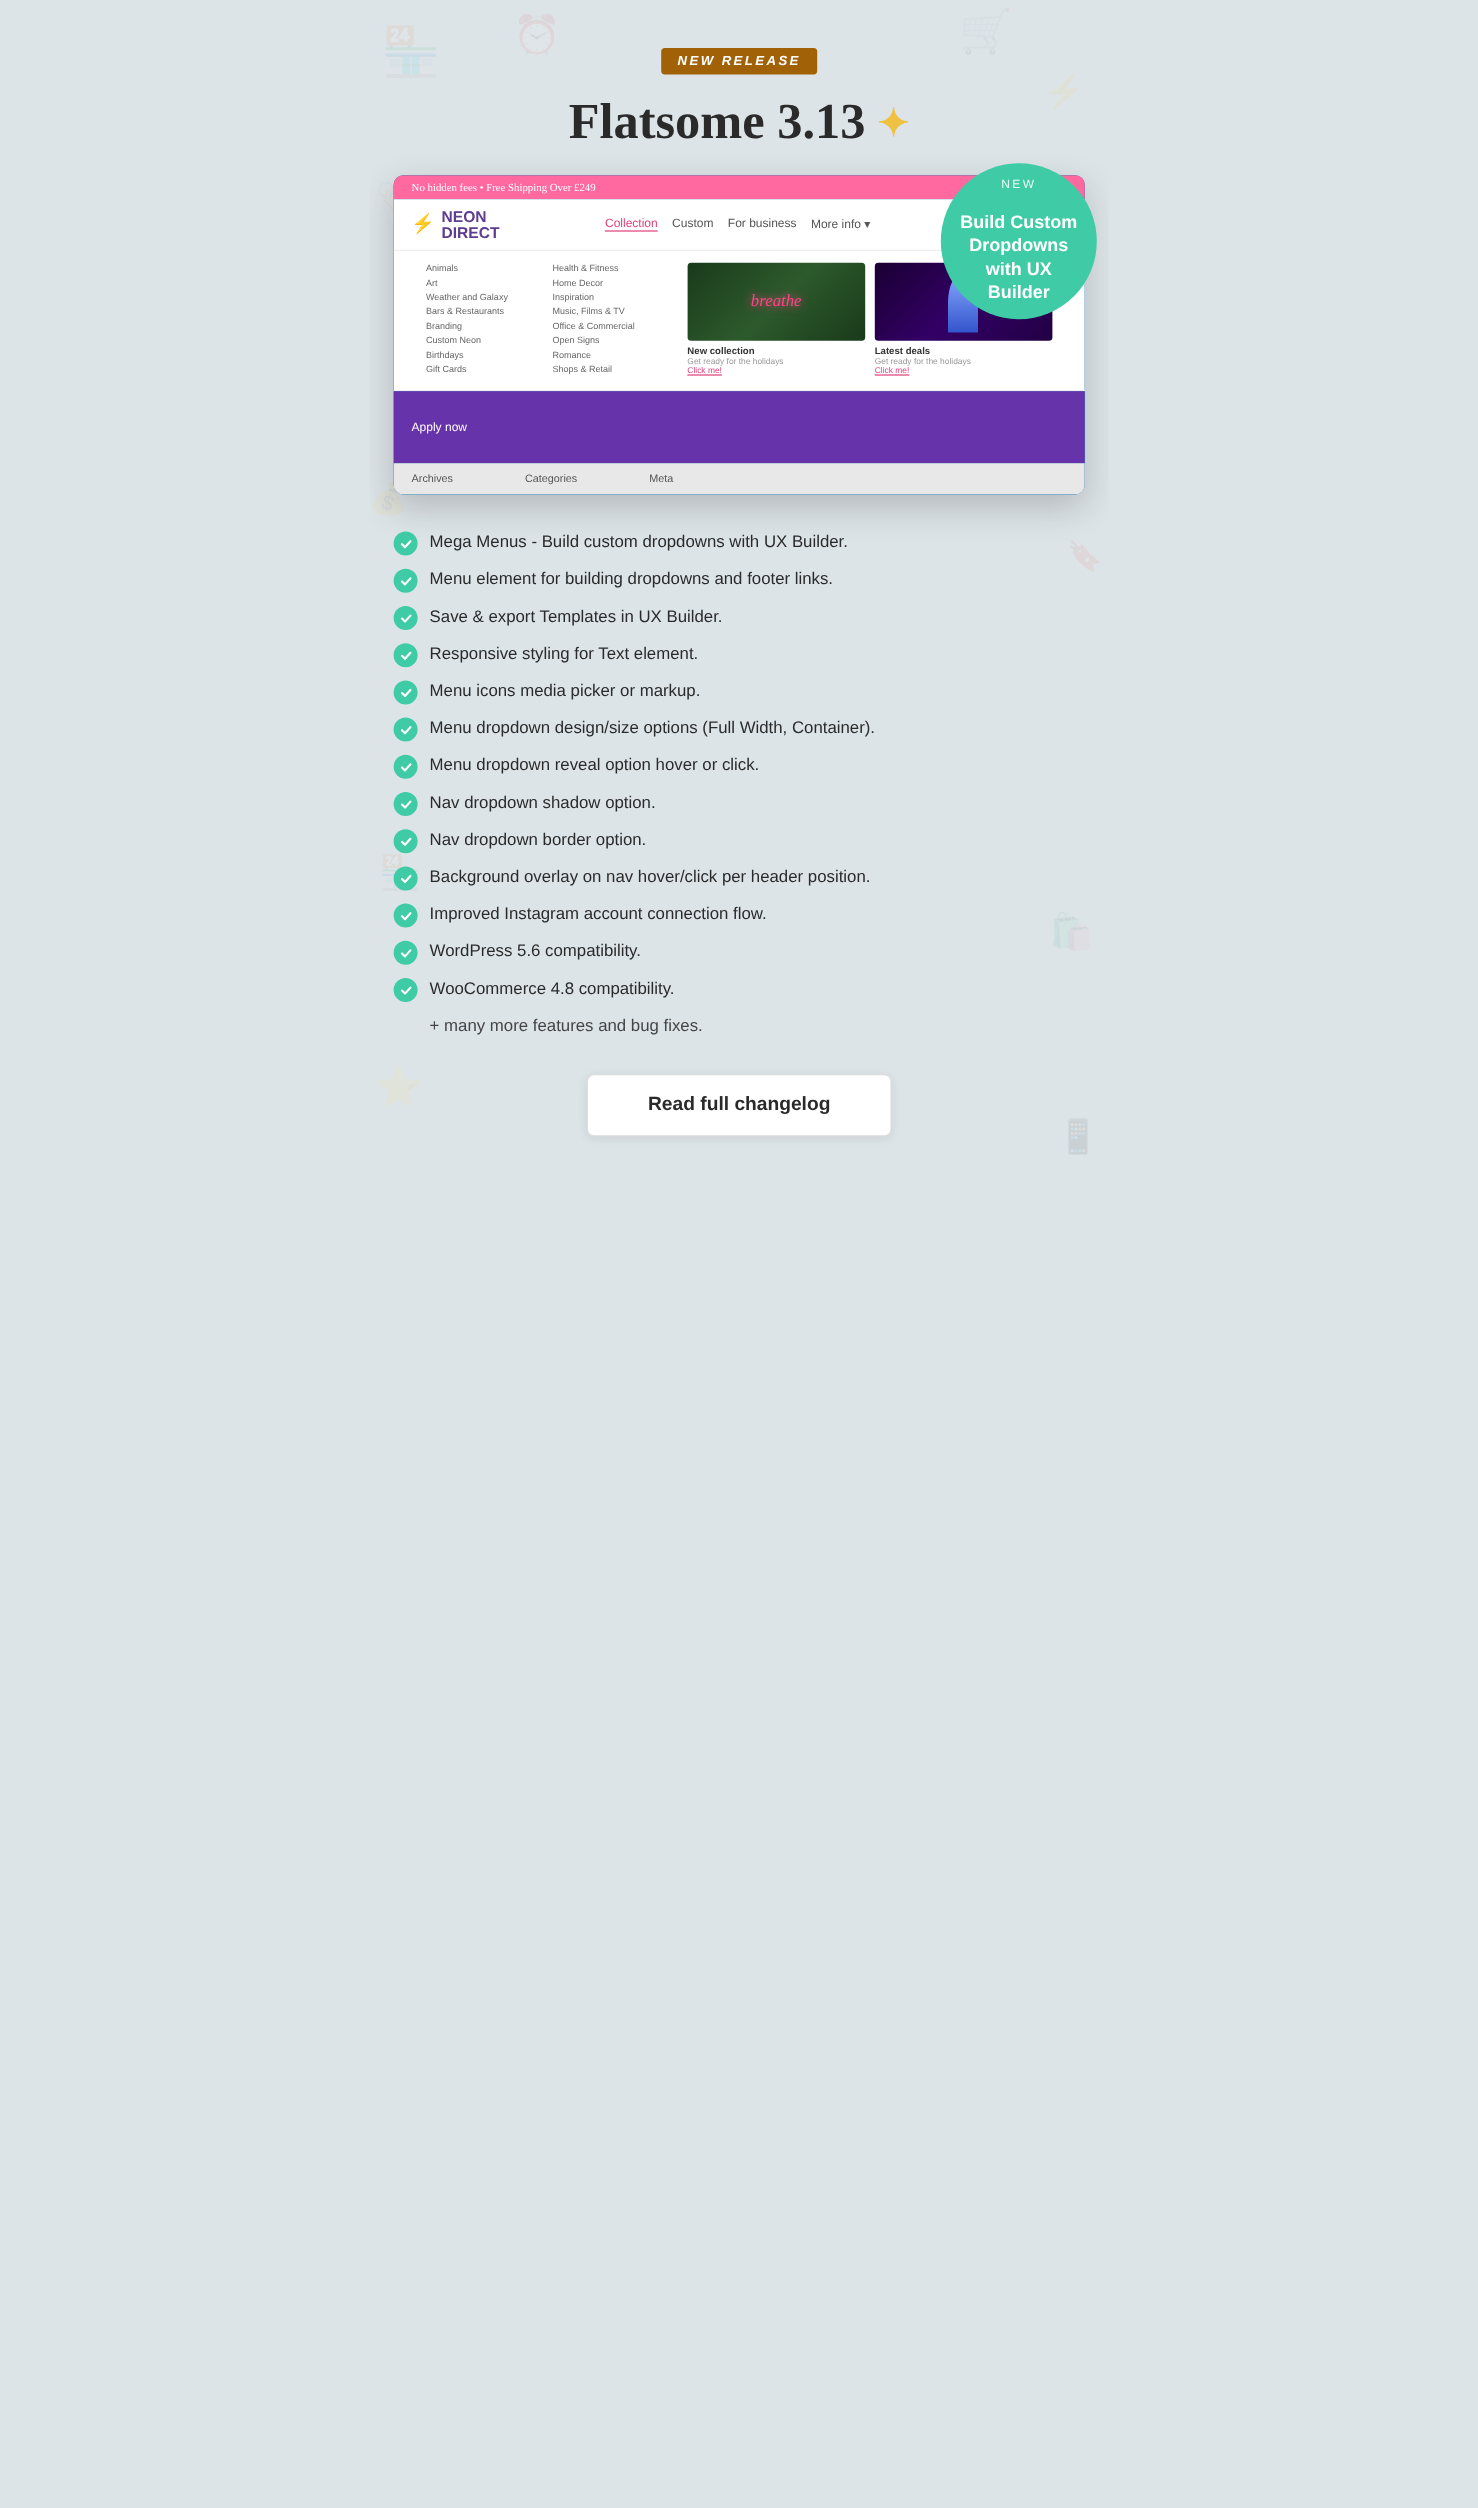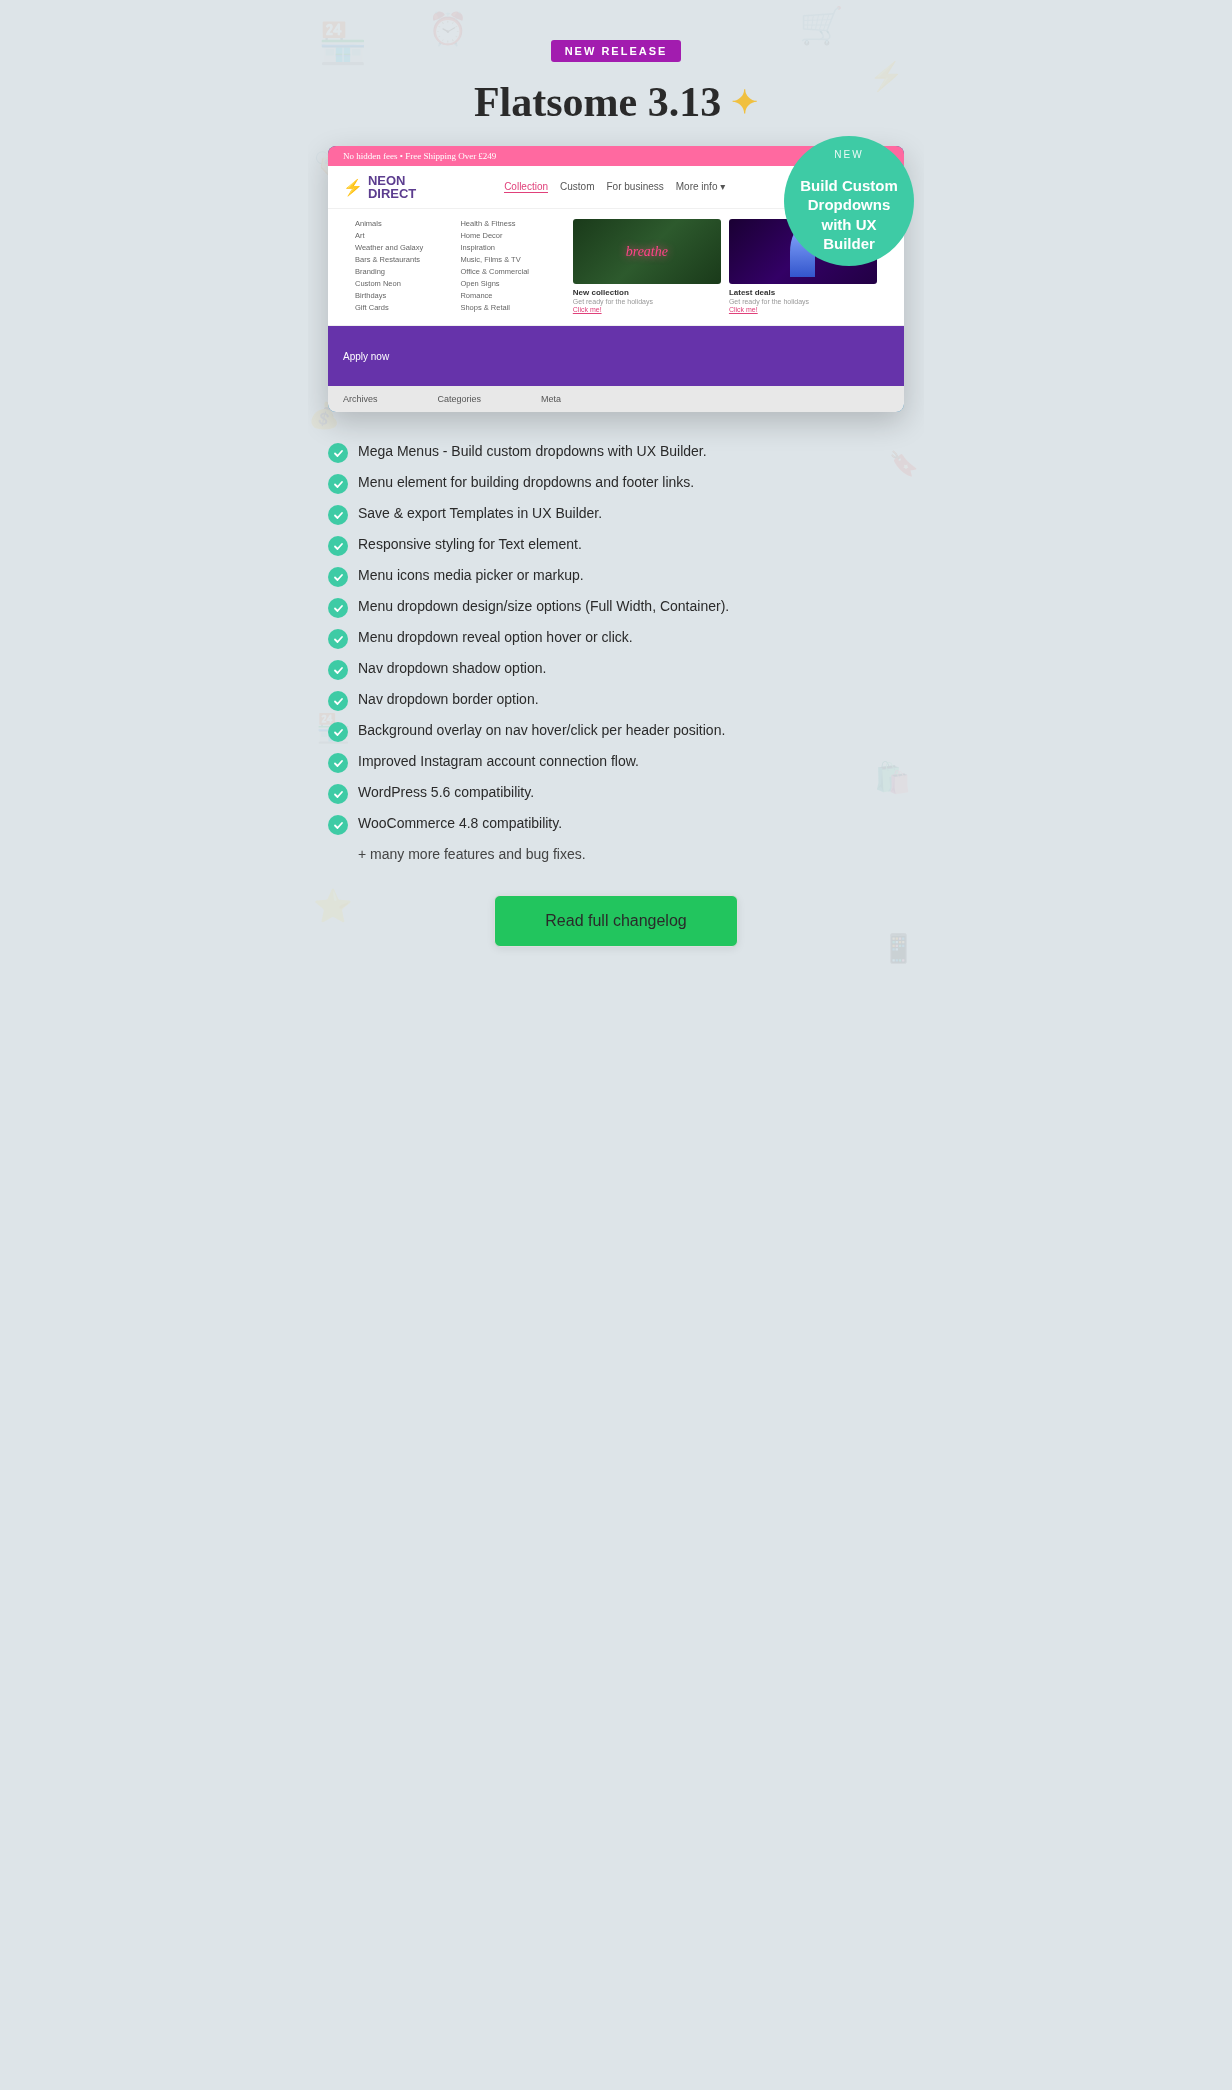--- a/index.html
+++ b/index.html
@@ -22,29 +22,30 @@
     }
 
     
     .new-release-badge {
       display: flex;
       justify-content: center;
       margin-bottom: 16px;
     }
 
     .badge {
-      background-color: #a21caf;
+      background-color: #a16207;
       color: white;
       font-family: Arial, sans-serif;
       font-size: 11px;
       font-weight: bold;
       letter-spacing: 2px;
       padding: 5px 14px;
       border-radius: 3px;
       text-transform: uppercase;
+      font-style: italic;
     }
 
     
     .page-title-wrapper {
       text-align: center;
       margin-bottom: 20px;
     }
 
     .page-title {
       font-family: 'Georgia', serif;
@@ -318,27 +319,27 @@
     }
 
     
     .cta-wrapper {
       display: flex;
       justify-content: center;
       margin-top: 10px;
     }
 
     .cta-button {
-      background: #22c55e;
+      background: #ffffff;
       border: 1px solid #ddd;
       border-radius: 6px;
       padding: 16px 50px;
       font-family: Arial, sans-serif;
       font-size: 16px;
-      font-weight: normal;
+      font-weight: bold;
       color: #2a2a2a;
       cursor: pointer;
       box-shadow: 0 2px 8px rgba(0,0,0,0.08);
     }
 
     
     .bg-pattern {
       position: absolute;
       top: 0; left: 0; right: 0; bottom: 0;
       pointer-events: none;

